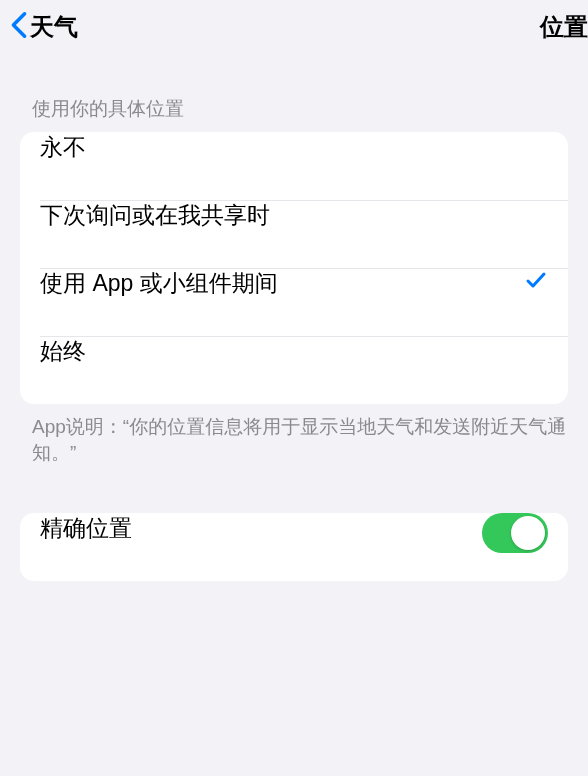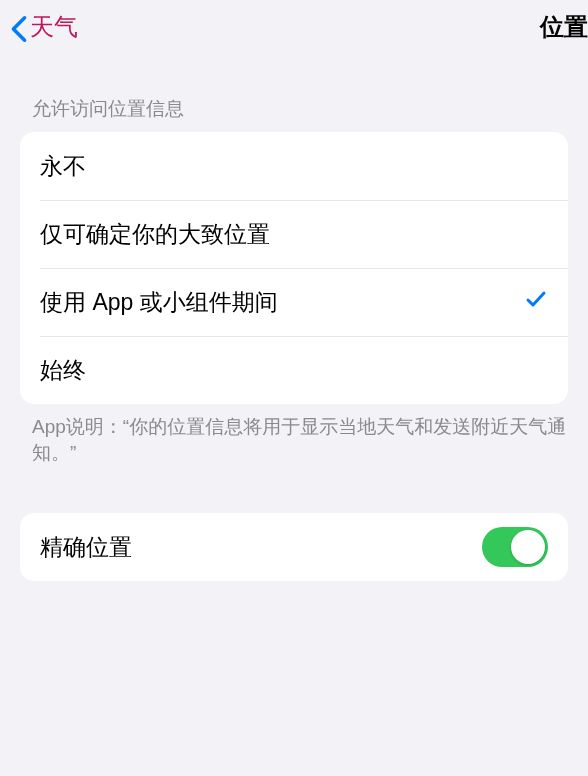--- a/index.html
+++ b/index.html
@@ -17,24 +17,25 @@
     }
     .nav-bar {
       height: 54px;
       display: flex;
       align-items: center;
       position: relative;
       padding: 0 10px;
     }
     .back-button {
       display: flex;
-      align-items: flex-end;
-      color: #be185d;
+      align-items: flex-start;
+      color: #000000;
       font-size: 24px;
       cursor: pointer;
+      font-weight: bold;
     }
     .back-button svg {
       width: 18px;
       height: 28px;
       margin-right: 2px;
     }
     .nav-title {
       position: absolute;
       left: 0;
       right: 0;
@@ -53,21 +54,21 @@
       color: #8a8a8e;
     }
     .group {
       background: #fff;
       margin: 0 20px;
       border-radius: 14px;
       overflow: hidden;
     }
     .row {
       display: flex;
-      align-items: center;
+      align-items: flex-start;
       justify-content: space-between;
       padding: 0 20px;
       min-height: 68px;
       font-size: 23px;
       color: #000;
       position: relative;
     }
     .row + .row::before {
       content: "";
       position: absolute;
@@ -119,28 +120,28 @@
   <div class="back-button">
     <svg viewBox="0 0 12 20">
       <polyline points="10,2 2,10 10,18" fill="none" stroke="#007aff" stroke-width="2.5" stroke-linecap="round" stroke-linejoin="round"></polyline>
     </svg>
     <span>天气</span>
   </div>
   <div class="nav-title">位置</div>
 </div>
 
 <div class="content">
-  <div class="section-header">允许访问位置信息</div>
+  <div class="section-header">使用你的具体位置</div>
 
   <div class="group">
     <div class="row">
       <span>永不</span>
     </div>
     <div class="row">
-      <span>仅可确定你的大致位置</span>
+      <span>下次询问或在我共享时</span>
     </div>
     <div class="row">
       <span>使用 App 或小组件期间</span>
       <span class="checkmark">
         <svg viewBox="0 0 24 24">
             <polyline points="4,13 9,18 20,6" fill="none" stroke="#007aff" stroke-width="3" stroke-linecap="round" stroke-linejoin="round"></polyline>
           </svg>
       </span>
     </div>
     <div class="row">

